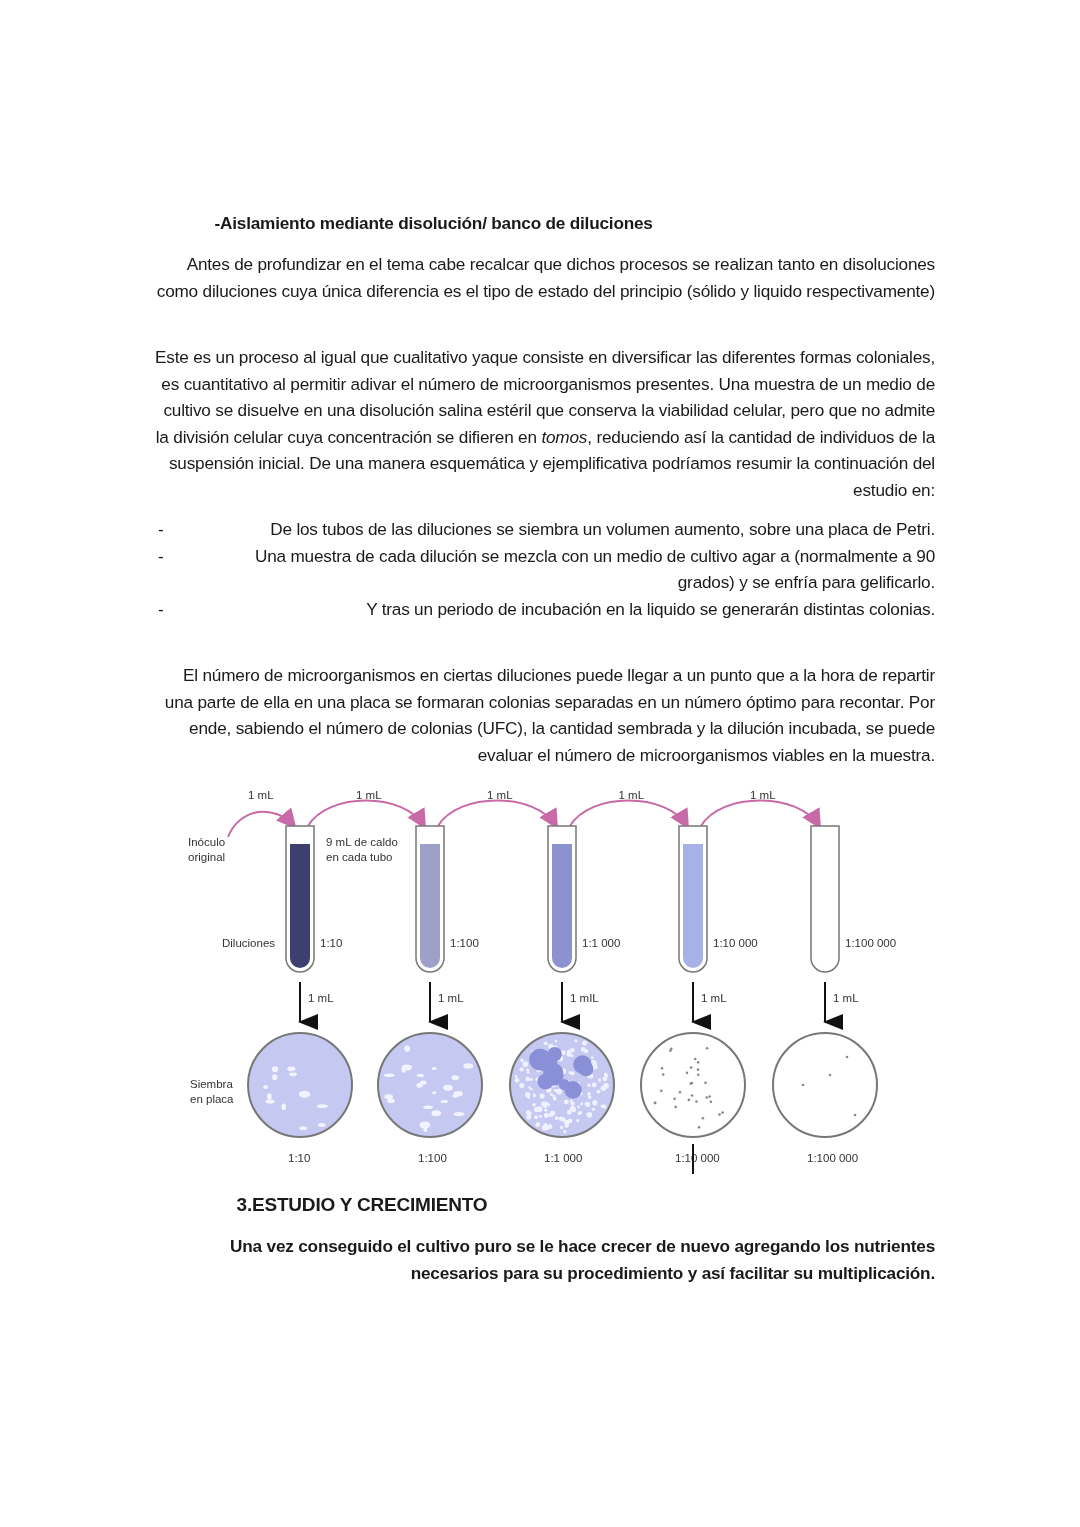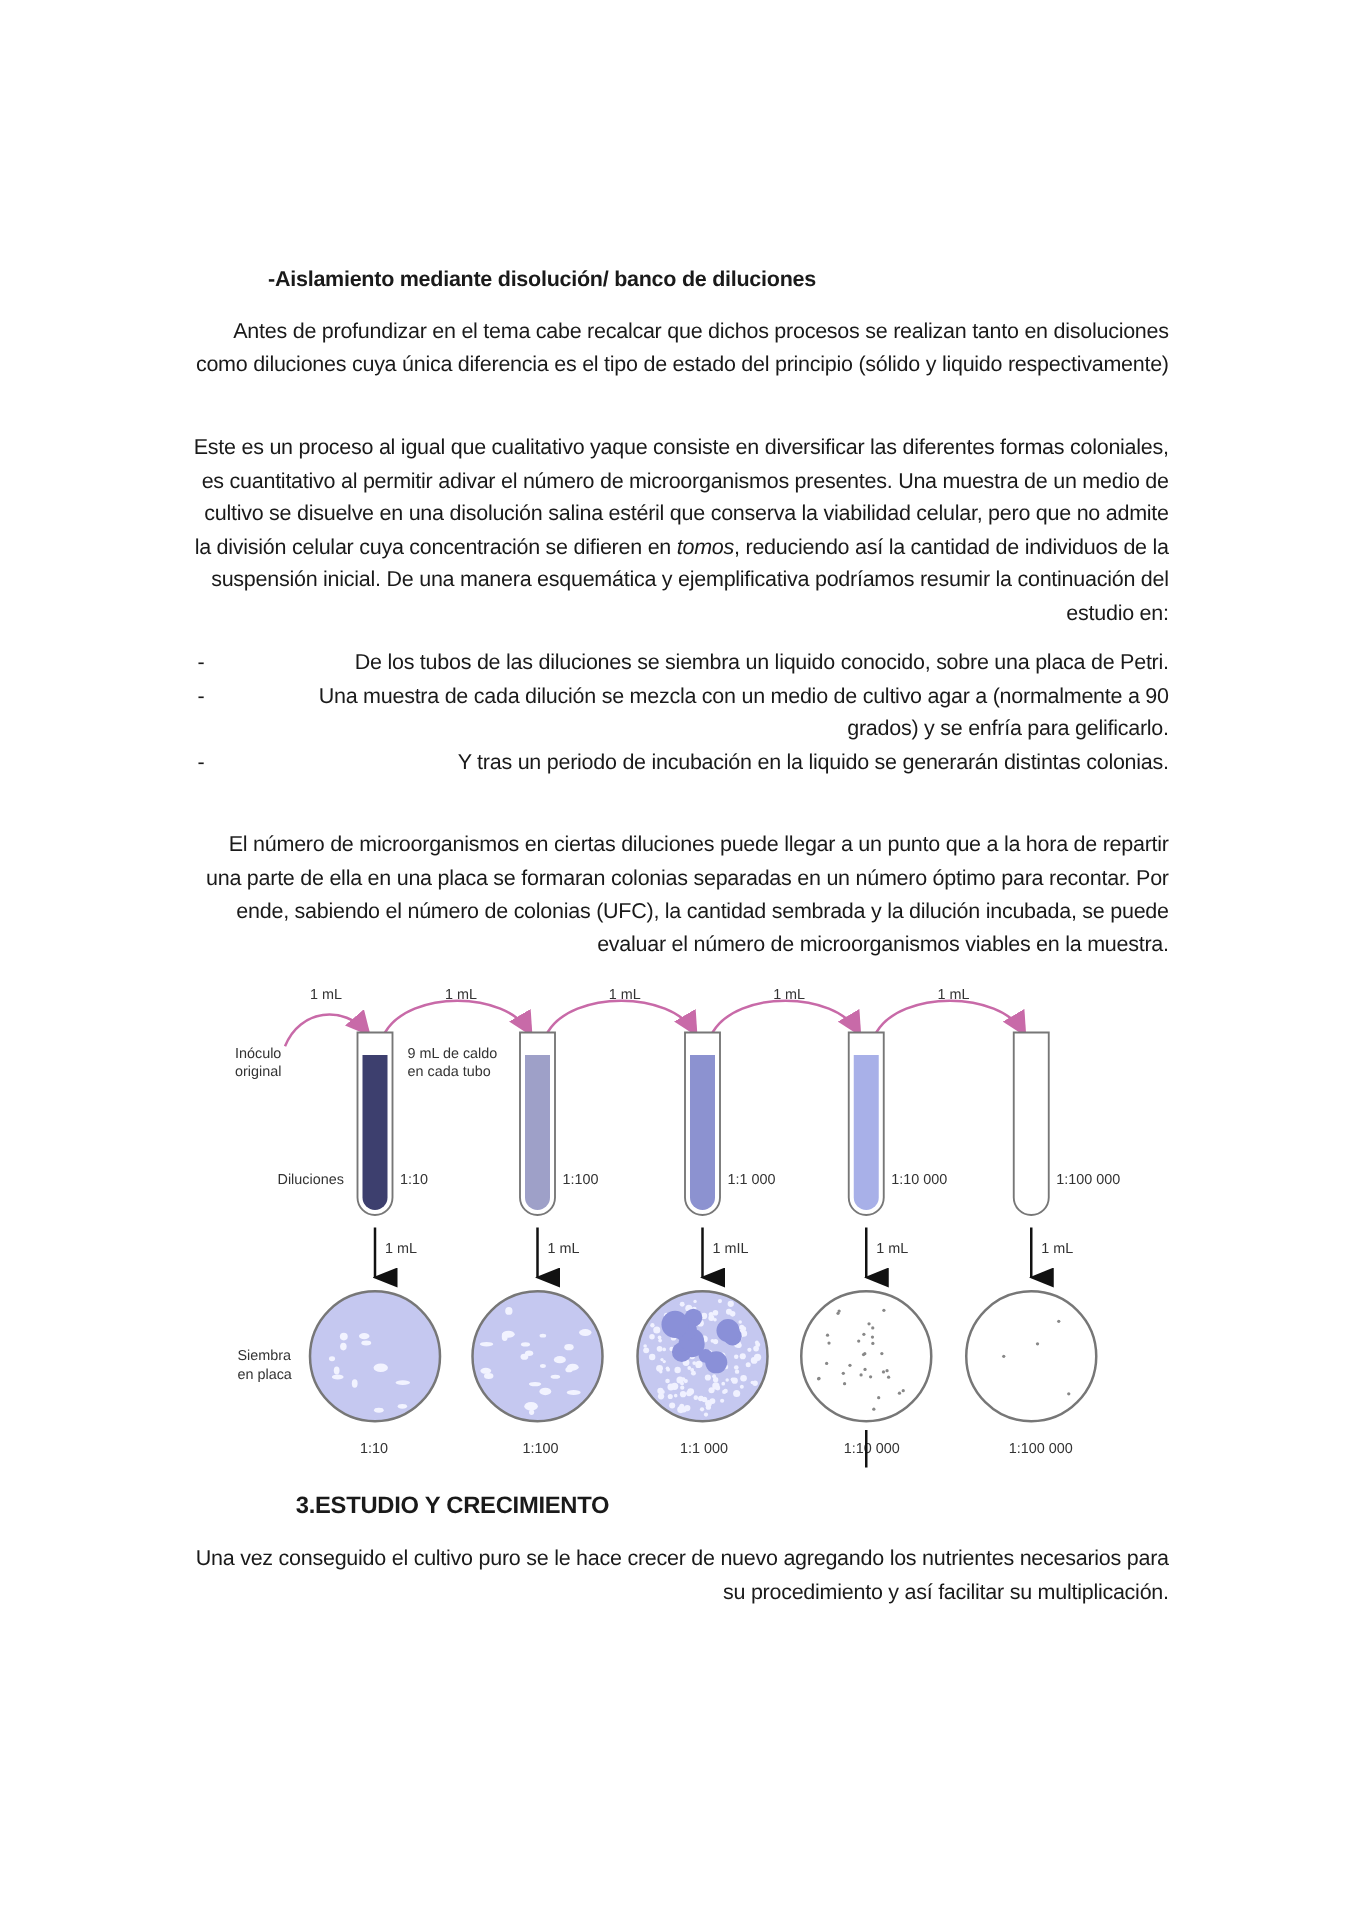--- a/index.html
+++ b/index.html
@@ -25,21 +25,21 @@
 
   <div class="heading text">
     <span class="dash">-</span><span>Aislamiento mediante disolución/ banco de diluciones</span>
   </div>
 
   <p class="para text" style="top:251px;">Antes de profundizar en el tema cabe recalcar que dichos procesos se realizan tanto en disoluciones como diluciones cuya única diferencia es el tipo de estado del principio (sólido y liquido respectivamente)</p>
 
   <p class="para text" style="top:344px;"><span>Este es un proceso al igual que cualitativo yaque consiste en diversificar las diferentes formas coloniales, es cuantitativo al permitir adivar el número de microorganismos presentes. Una muestra de un medio de cultivo se disuelve en una disolución salina estéril que conserva la viabilidad celular, pero que no admite la división celular cuya concentración se difieren en </span><em>tomos</em><span>, reduciendo así la cantidad de individuos de la suspensión inicial. De una manera esquemática y ejemplificativa podríamos resumir la continuación del estudio en:</span></p>
 
   <ul class="bullets text" style="top:516px;">
-    <li><span class="dash">-</span><span>De los tubos de las diluciones se siembra un liquido conocido, sobre una placa de Petri.</span></li>
+    <li><span class="dash">-</span><span>De los tubos de las diluciones se siembra un volumen aumento, sobre una placa de Petri.</span></li>
     <li><span class="dash">-</span><span>Una muestra de cada dilución se mezcla con un medio de cultivo agar a (normalmente a 90 grados) y se enfría para gelificarlo.</span></li>
     <li><span class="dash">-</span><span>Y tras un periodo de incubación en la liquido se generarán distintas colonias.</span></li>
   </ul>
 
   <p class="para text" style="top:662px;">El número de microorganismos en ciertas diluciones puede llegar a un punto que a la hora de repartir una parte de ella en una placa se formaran colonias separadas en un número óptimo para recontar. Por ende, sabiendo el número de colonias (UFC), la cantidad sembrada y la dilución incubada, se puede evaluar el número de microorganismos viables en la muestra.</p>
 
   <svg id="fig" style="position:absolute; left:180px; top:782px;" width="730" height="400" viewBox="0 0 730 400">
     <defs>
       <marker id="pinkhead" markerWidth="10" markerHeight="10" refX="8" refY="5" orient="auto">
         <path d="M0,0 L10,5 L0,10 z" fill="#c86aa8"></path>
@@ -321,15 +321,15 @@
         <circle cx="675" cy="333" r="1.3" fill="#888"></circle>
         <text x="627" y="380" font-size="11.5">1:100 000</text>
         <line x1="513" y1="362" x2="513" y2="392" stroke="#111" stroke-width="2"></line>
       </g>
   </svg>
 
   <div class="section text">
     <span class="num">3.</span><span>ESTUDIO Y CRECIMIENTO</span>
   </div>
 
-  <p class="para text" style="top:1233px;">Una vez conseguido el cultivo puro se le hace crecer de nuevo agregando los nutrientes necesarios para su procedimiento y así facilitar su multiplicación.</p>
+  <p class="para text" style="top:1233px;font-weight:bold;">Una vez conseguido el cultivo puro se le hace crecer de nuevo agregando los nutrientes necesarios para su procedimiento y así facilitar su multiplicación.</p>
 
 </div>
 
 </body></html>

